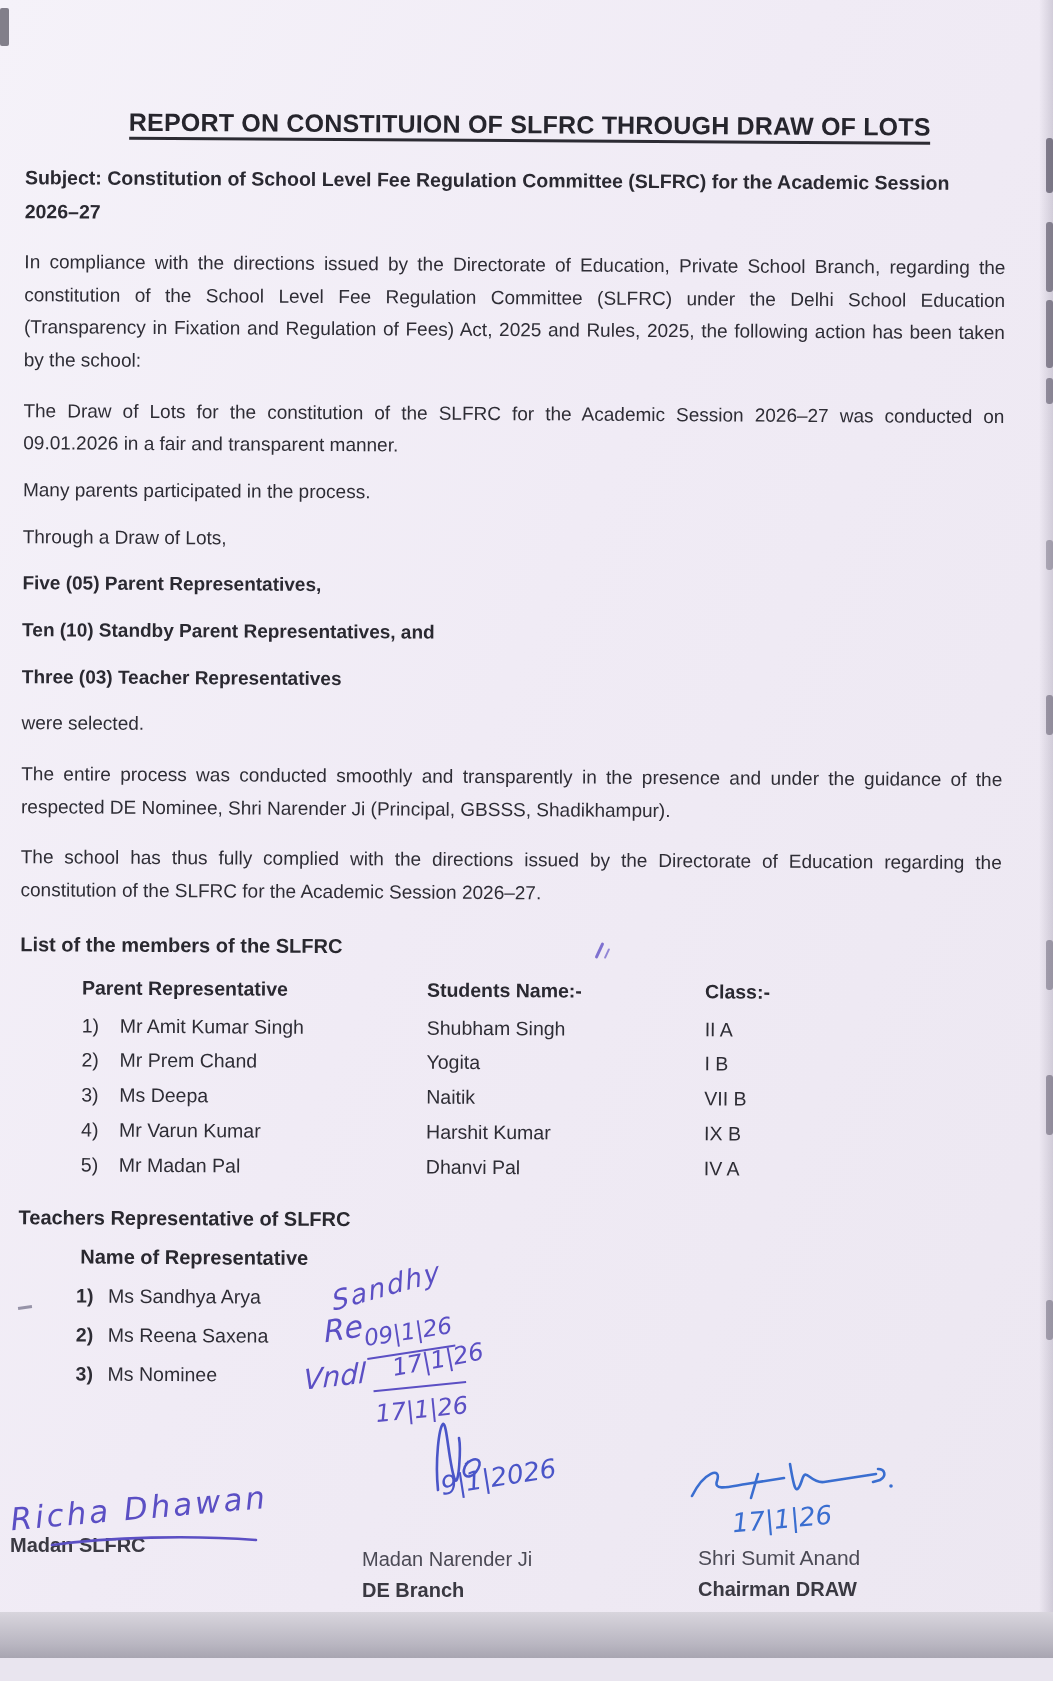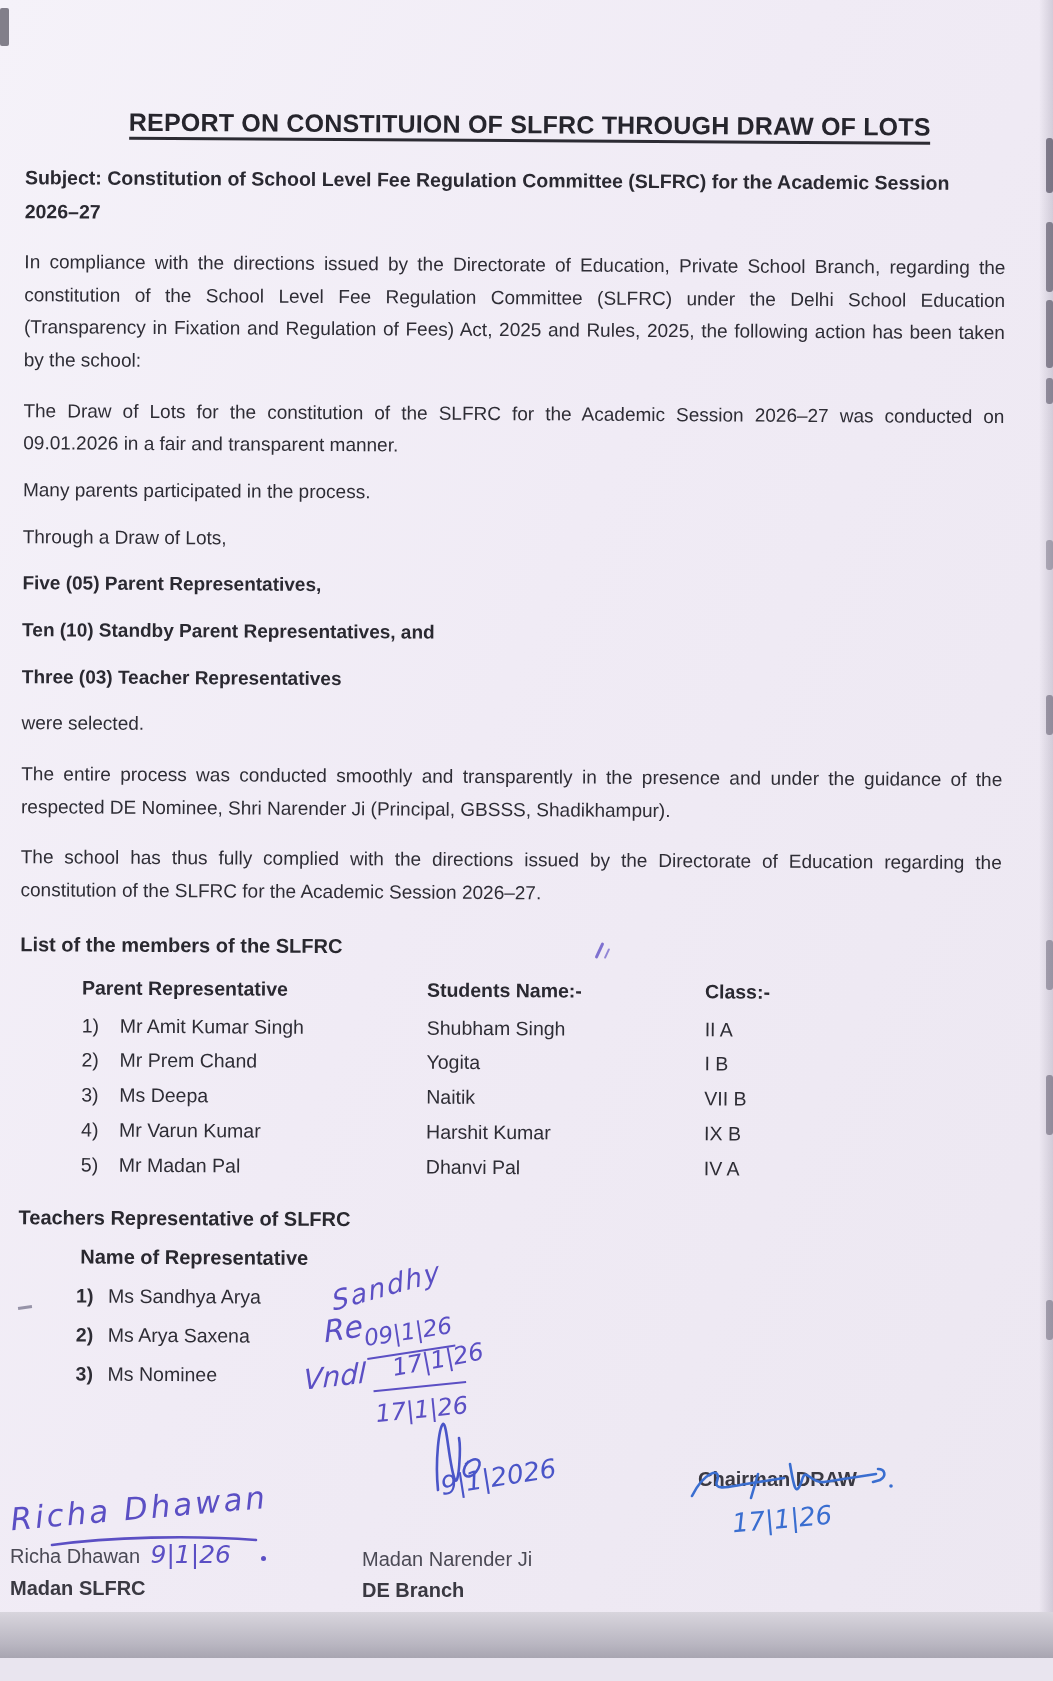--- a/index.html
+++ b/index.html
@@ -159,21 +159,21 @@
       <div class="sub-heading">Name of Representative</div>
 
       <div class="teacher-row">
         <span class="tnum">1)</span>
         <span class="tname">Ms Sandhya Arya</span>
         <span class="hw sandhya-sign">Sandhy</span>
       </div>
 
       <div class="teacher-row">
         <span class="tnum">2)</span>
-        <span class="tname">Ms Arya Saxena</span>
+        <span class="tname">Ms Reena Saxena</span>
         <span class="hw reena-sign">Re</span>
         <span class="hw reena-date">09|1|26</span>
       </div>
 
       <div class="teacher-row">
         <span class="tnum">3)</span>
         <span class="tname">Ms Nominee</span>
         <span class="hw vandana-sign">Vndl</span>
         <span class="hw vandana-date1">17|1|26</span>
         <span class="hw vandana-date2">17|1|26</span>
@@ -182,25 +182,20 @@
 
   </div>
 
   <div class="sig-area">
 
     <div class="sig-block richa-block">
       <span class="hw richa-script">Richa Dhawan</span>
       <svg class="richa-underline" width="210" height="14" viewBox="0 0 210 14">
         <path d="M2,11 C60,3 140,1 206,6" fill="none" stroke="#5b4fc4" stroke-width="2.6" stroke-linecap="round"></path>
       </svg>
-      <div class="richa-name-row">
-        <span class="sig-name">Richa Dhawan</span>
-        <span class="hw richa-date">9|1|26</span>
-        <span class="ink-dot"></span>
-      </div>
       <div class="sig-role">Madan SLFRC</div>
     </div>
 
     <div class="sig-block narender-block">
       <svg class="narender-scribble" width="90" height="84" viewBox="0 0 90 84">
         <g fill="none" stroke="#4a55c8" stroke-width="2.6" stroke-linecap="round">
           <path d="M14,76 C11,46 15,14 19,10 C23,8 25,52 31,66 C35,72 37,34 35,24"></path>
           <path d="M42,50 c12,-10 18,-2 10,8 c-8,10 -18,2 -8,-10"></path>
         </g>
       </svg>
@@ -213,20 +208,21 @@
       <svg class="sumit-scribble" width="220" height="64" viewBox="0 0 220 64">
         <g fill="none" stroke="#3a6ed0" stroke-width="2.6" stroke-linecap="round">
           <path d="M6,40 C18,16 36,10 31,25 C27,36 46,30 60,28 L98,22"></path>
           <path d="M72,18 l-7,24"></path>
           <path d="M104,8 C108,32 110,42 116,24 C120,10 124,28 138,26 L190,18"></path>
           <path d="M192,13 c7,0 9,7 2,11 l-7,2"></path>
           <circle cx="205" cy="30" r="1.8" fill="#3a6ed0" stroke="none"></circle>
         </g>
       </svg>
       <span class="hw blue sumit-date">17|1|26</span>
+      <span class="sig-name sumit-name">Shri Sumit Anand</span>
       <div class="sig-role">Chairman DRAW</div>
     </div>
 
   </div>
 
   <div class="pen-mark"></div>
   <div class="pen-mark2"></div>
   <div class="corner-mark"></div>
   <div class="left-dash"></div>
   <div class="edge-shade"></div>

